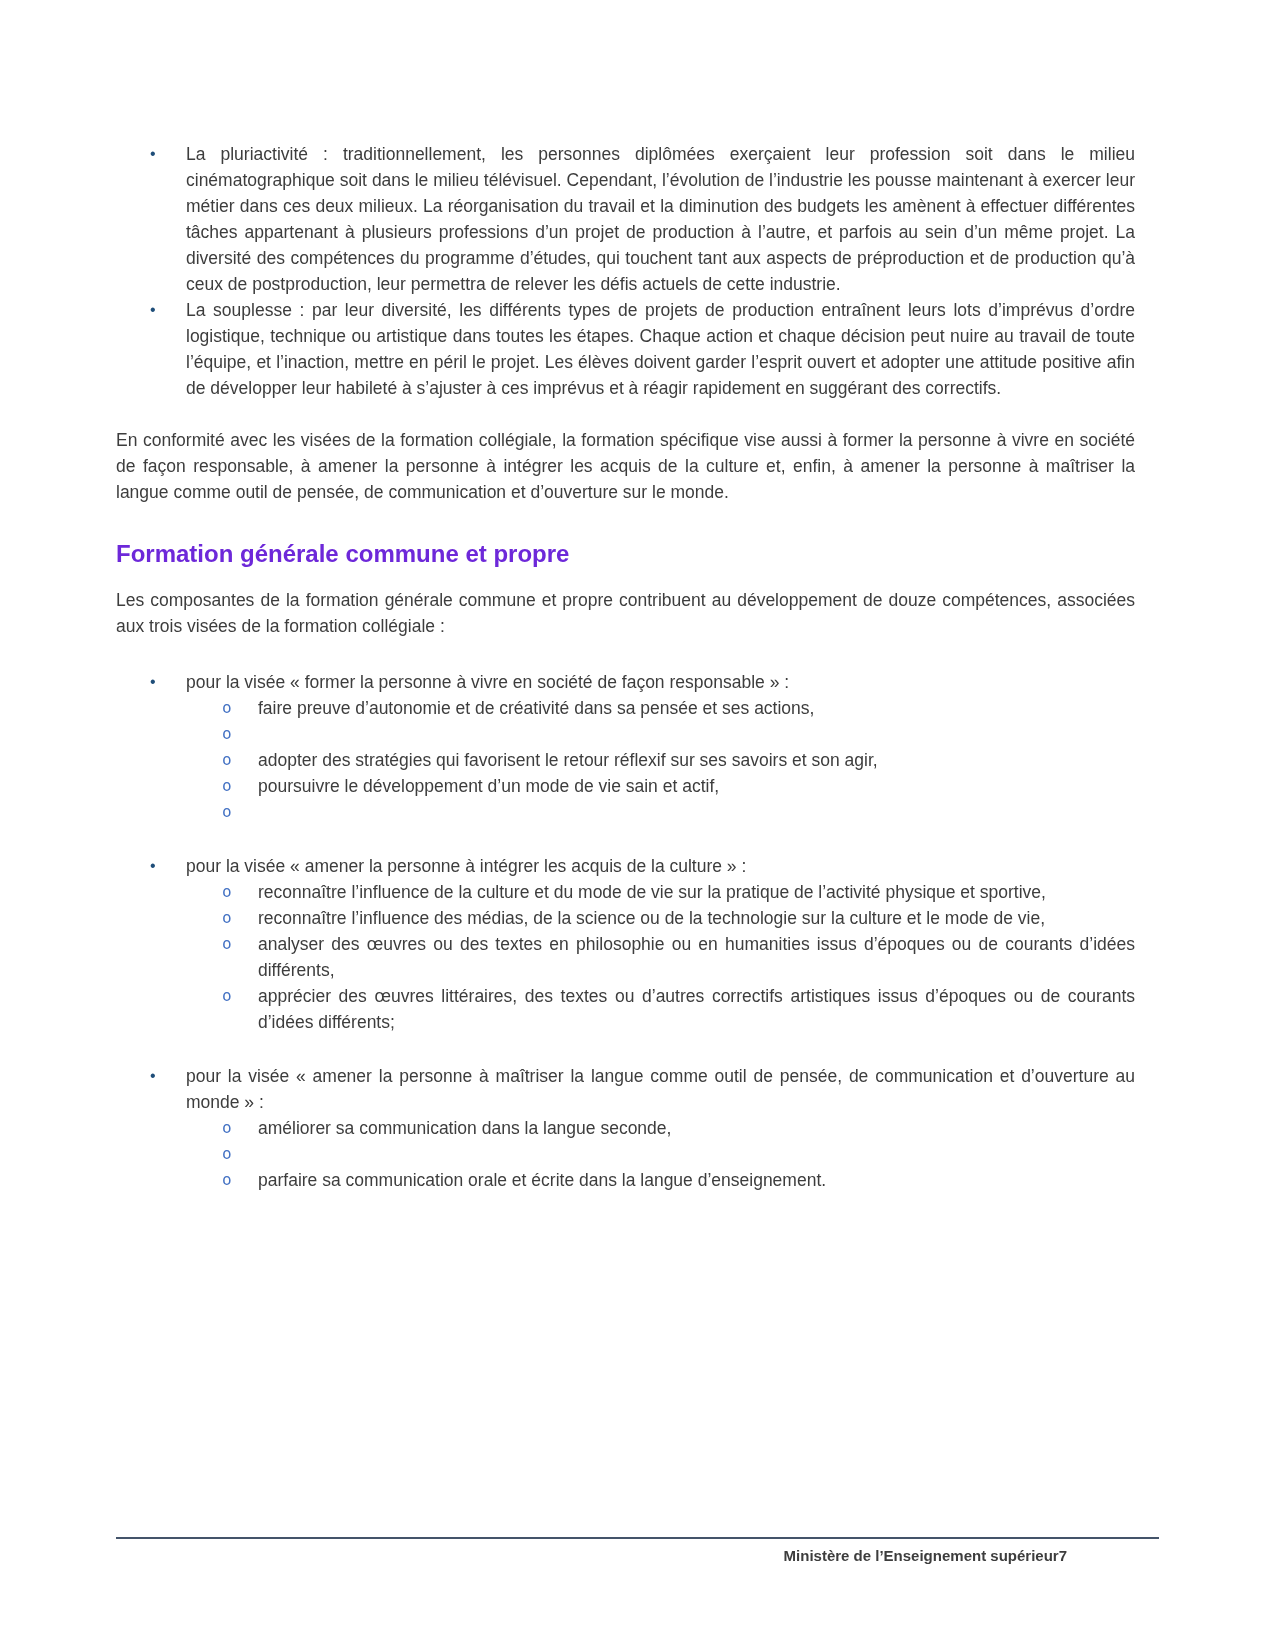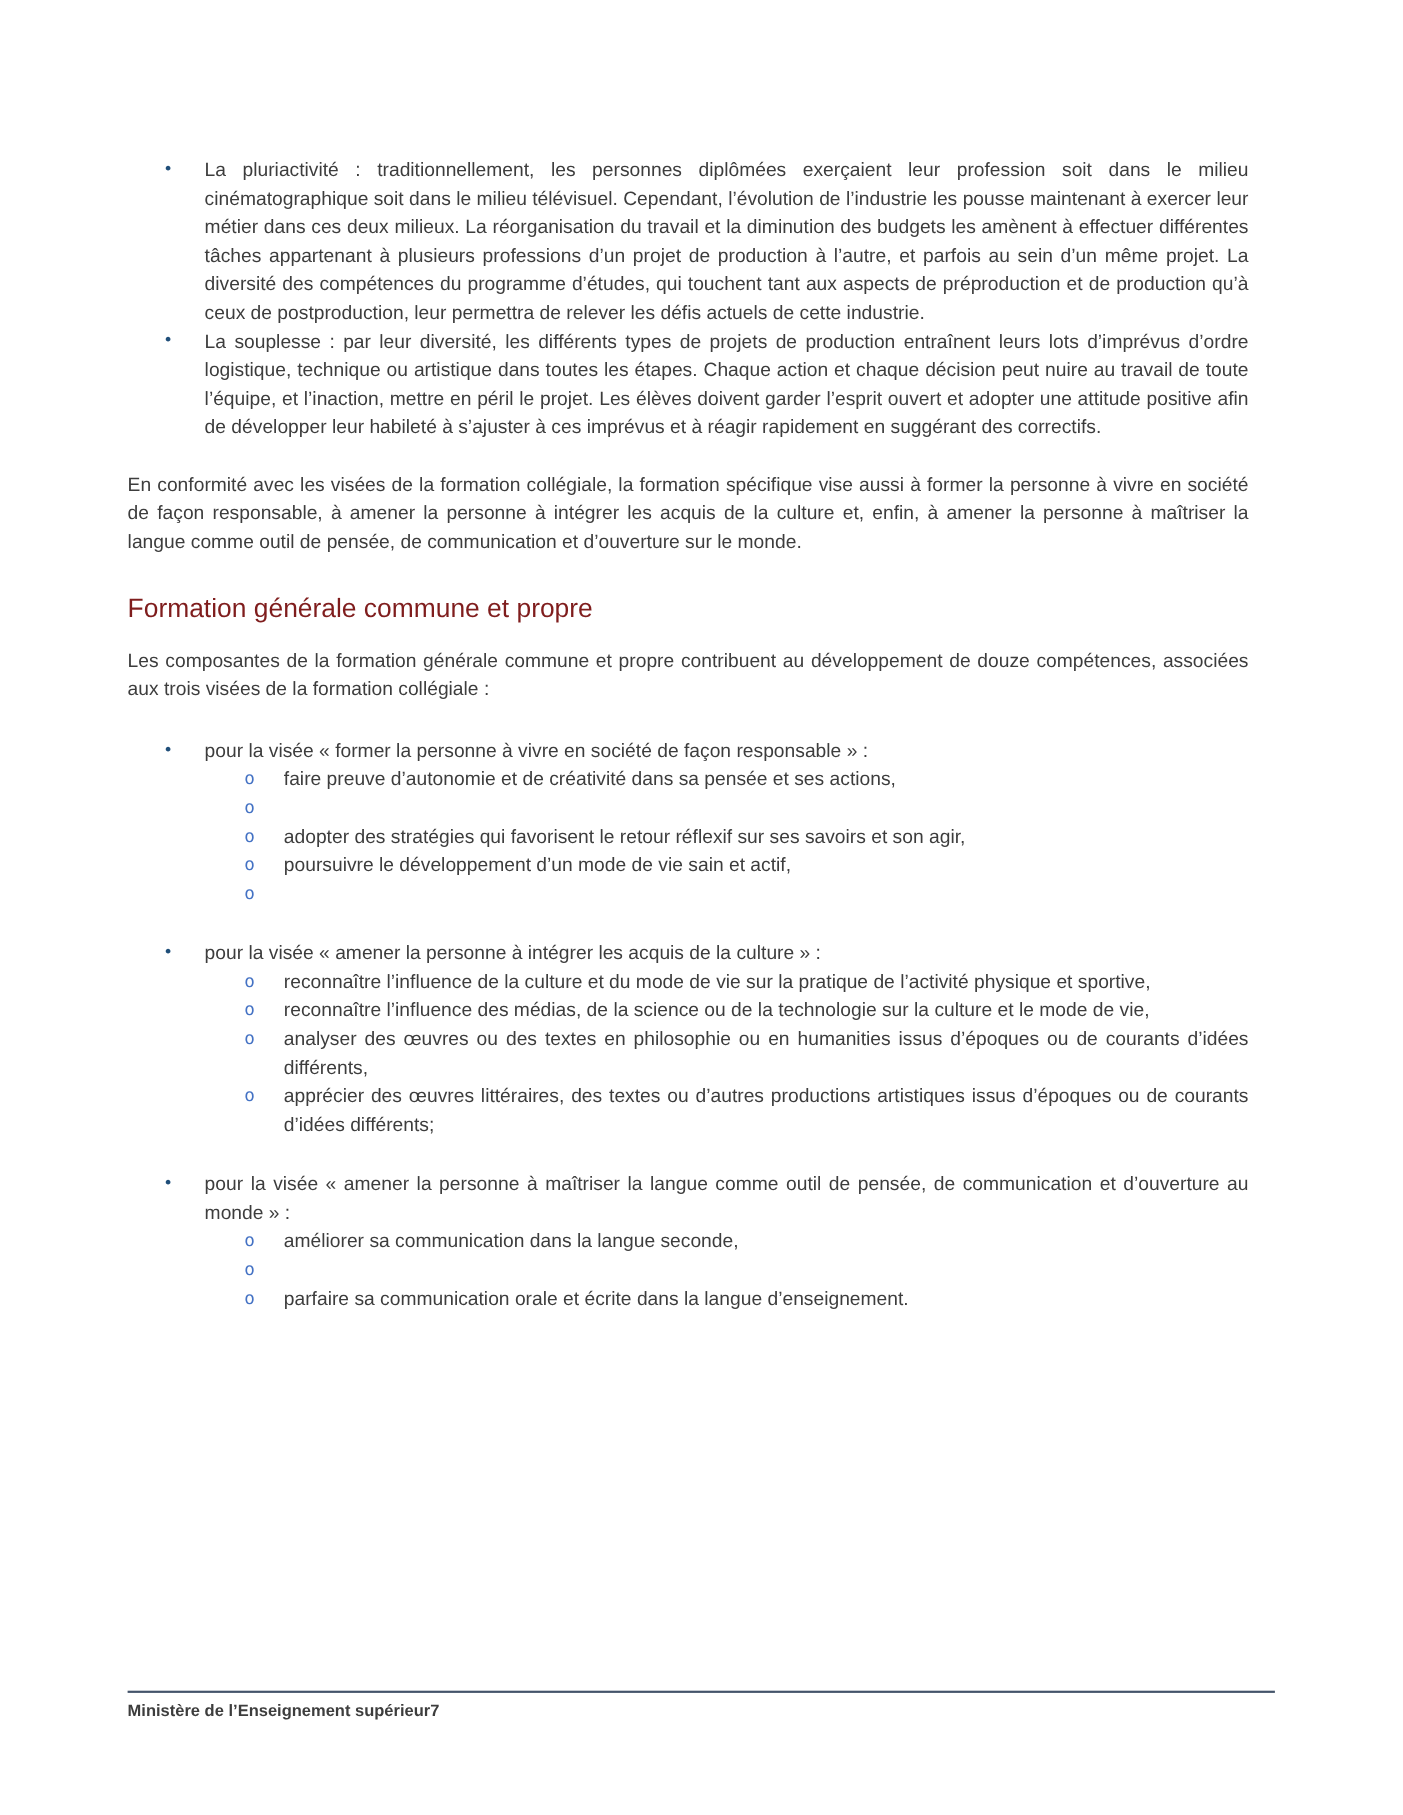--- a/index.html
+++ b/index.html
@@ -45,36 +45,36 @@
   .t {
     flex: 1;
     text-align: justify;
   }
   .para {
     text-align: justify;
     margin: 0;
   }
   .sp26 { margin-top: 26px; }
   .heading {
-    color: #7f1d1d;
+    color: #6d28d9;
     font-size: 24px;
     line-height: 30px;
-    font-weight: 400;
+    font-weight: 700;
     margin: 34px 0 18px 0;
   }
   .visee { margin-top: 28px; }
   .visee-first { margin-top: 30px; }
   .footer {
     position: absolute;
     left: 116px;
     right: 116px;
     top: 1537px;
     border-top: 2px solid #44546a;
     display: flex;
-    justify-content: flex-start;
+    justify-content: flex-end;
     align-items: flex-start;
     padding-top: 7px;
     font-size: 15px;
     line-height: 19px;
     font-weight: 700;
     color: #3d3d3d;
   }
   .footer .pageno { margin-right: 92px; }
 </style>
 </head>
@@ -135,21 +135,21 @@
       <div class="li">
         <span class="m2">o</span>
         <span class="t">reconnaître l’influence des médias, de la science ou de la technologie sur la culture et le mode de vie,</span>
       </div>
       <div class="li">
         <span class="m2">o</span>
         <span class="t">analyser des œuvres ou des textes en philosophie ou en humanities issus d’époques ou de courants d’idées différents,</span>
       </div>
       <div class="li">
         <span class="m2">o</span>
-        <span class="t">apprécier des œuvres littéraires, des textes ou d’autres productions artistiques issus d’époques ou de courants d’idées différents;</span>
+        <span class="t">apprécier des œuvres littéraires, des textes ou d’autres correctifs artistiques issus d’époques ou de courants d’idées différents;</span>
       </div>
     </div>
 
     <div class="visee">
       <div class="li">
         <span class="m1">•</span>
         <span class="t">pour la visée « amener la personne à maîtriser la langue comme outil de pensée, de communication et d’ouverture au monde » :</span>
       </div>
       <div class="li">
         <span class="m2">o</span>

